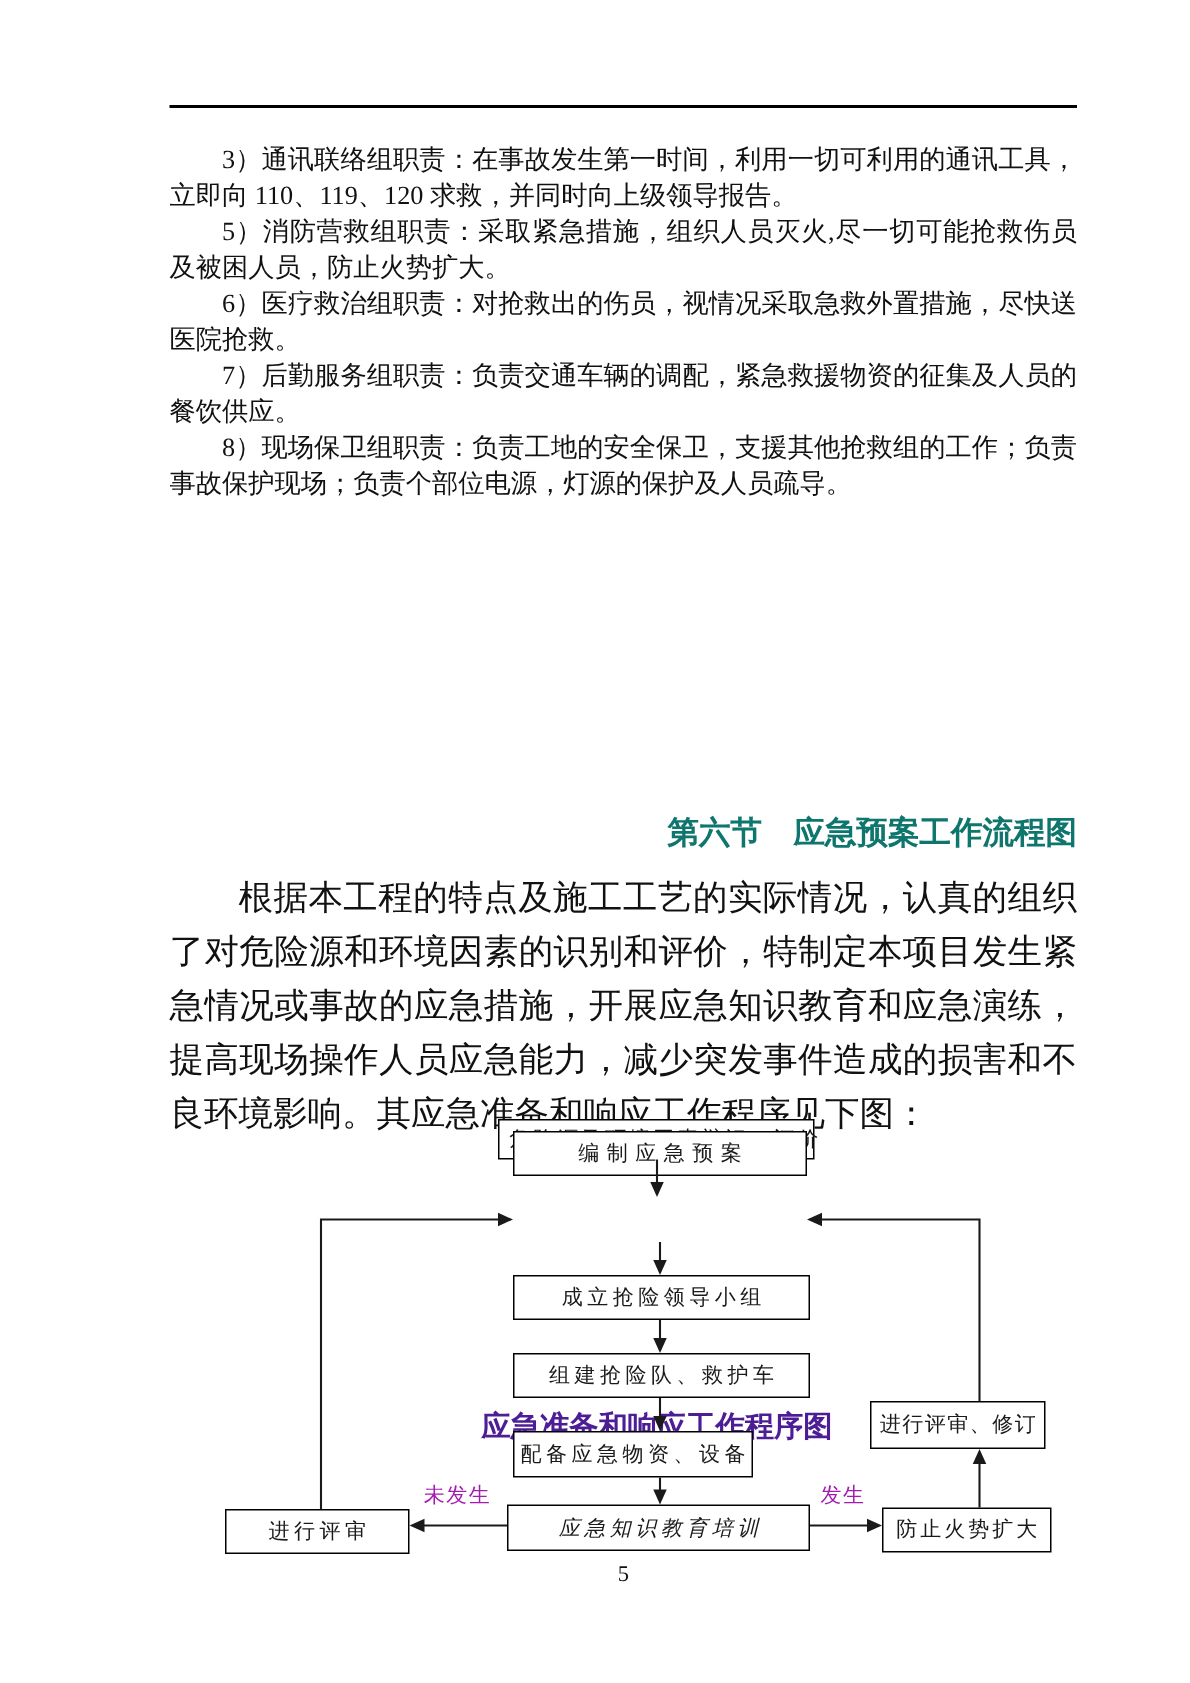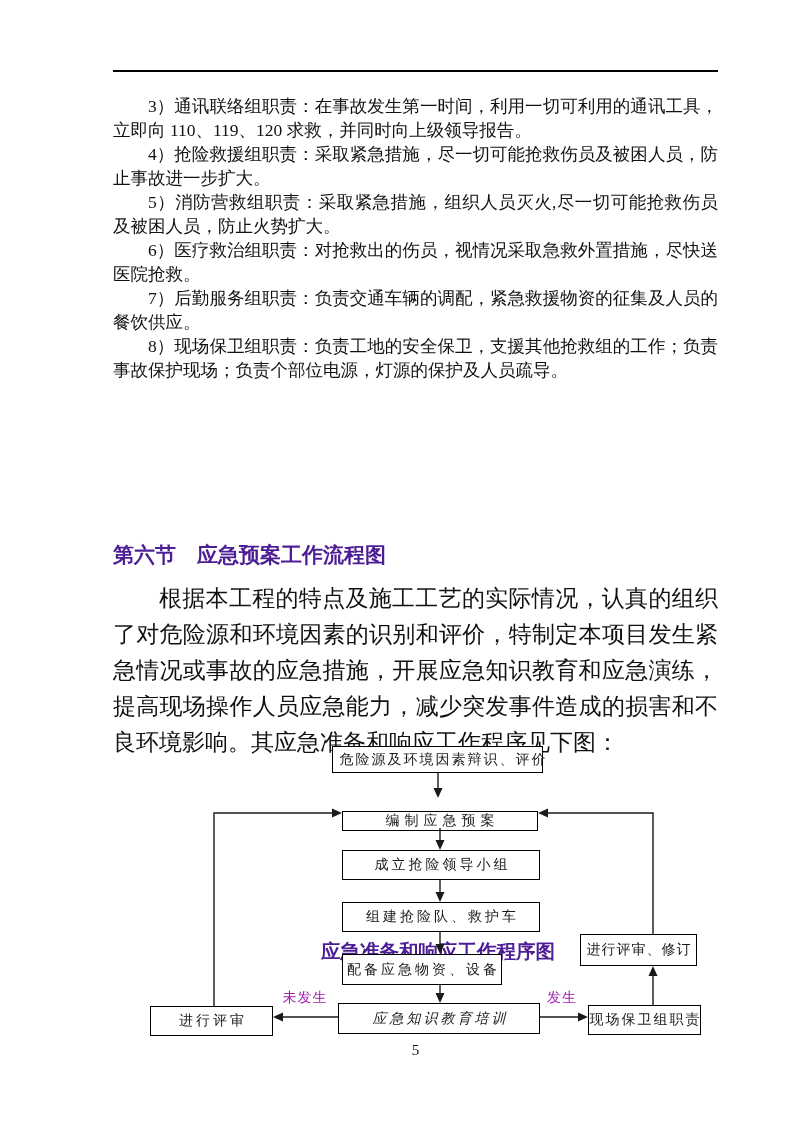--- a/index.html
+++ b/index.html
@@ -27,24 +27,24 @@
     font-size: 17.5px;
     line-height: 24px;
     text-align: justify;
   }
   .body-text p { margin: 0; text-indent: 2em; }
   .section-heading {
     position: absolute;
     left: 113px; top: 535px;
     width: 605px; height: 40px;
     line-height: 40px;
-    text-align: left;
+    text-align: right;
     font-size: 21px;
     font-weight: bold;
-    color: #4c1d95;
+    color: #0f766e;
   }
   .intro-text {
     position: absolute;
     left: 113px; top: 581px;
     width: 605px;
     font-size: 23px;
     line-height: 36px;
     text-align: justify;
   }
   .intro-text p { margin: 0; text-indent: 2em; }
@@ -68,21 +68,21 @@
     align-items: center;
     justify-content: center;
     font-size: 14px;
     letter-spacing: 3px;
     padding-left: 3px;
     white-space: nowrap;
     color: #1a1a1a;
     z-index: 2;
   }
   .n-identify        { left: 332px; top: 746px;  width: 211px; height: 27px; letter-spacing: 2px; padding-left: 12px; }
-  .n-compile         { left: 342px; top: 811px;  width: 196px; height: 20px; letter-spacing: 5px; padding-left: 5px; text-align: right; }
+  .n-compile         { left: 342px; top: 754px;  width: 196px; height: 30px; letter-spacing: 5px; padding-left: 5px; text-align: right; }
   .n-leading-group   { left: 342px; top: 850px;  width: 198px; height: 30px; }
   .n-rescue-team     { left: 342px; top: 902px;  width: 198px; height: 30px; }
   .n-supplies        { left: 342px; top: 954px;  width: 160px; height: 31px; }
   .n-training        { left: 338px; top: 1003px; width: 202px; height: 31px; font-style: italic; }
   .n-periodic-review { left: 150px; top: 1006px; width: 123px; height: 30px; }
   .n-implement       { left: 588px; top: 1005px; width: 113px; height: 30px; letter-spacing: 2px; padding-left: 2px; }
   .n-review-revise   { left: 580px; top: 934px;  width: 117px; height: 32px; letter-spacing: 1px; padding-left: 1px; }
   .edge-label {
     position: absolute;
     transform: translateX(-50%);
@@ -120,21 +120,20 @@
 </style>
 </head>
 <body>
 
 <div class="page">
 
   <div class="header-rule"></div>
 
   <div class="body-text">
     <p>3）通讯联络组职责：在事故发生第一时间，利用一切可利用的通讯工具，立即向 110、119、120 求救，并同时向上级领导报告。</p>
-    <p>4）抢险救援组职责：采取紧急措施，尽一切可能抢救伤员及被困人员，防止事故进一步扩大。</p>
     <p>5）消防营救组职责：采取紧急措施，组织人员灭火,尽一切可能抢救伤员及被困人员，防止火势扩大。</p>
     <p>6）医疗救治组职责：对抢救出的伤员，视情况采取急救外置措施，尽快送医院抢救。</p>
     <p>7）后勤服务组职责：负责交通车辆的调配，紧急救援物资的征集及人员的餐饮供应。</p>
     <p>8）现场保卫组职责：负责工地的安全保卫，支援其他抢救组的工作；负责事故保护现场；负责个部位电源，灯源的保护及人员疏导。</p>
   </div>
 
   <div class="section-heading">第六节　应急预案工作流程图</div>
 
   <div class="intro-text">
     <p>根据本工程的特点及施工工艺的实际情况，认真的组织了对危险源和环境因素的识别和评价，特制定本项目发生紧急情况或事故的应急措施，开展应急知识教育和应急演练，提高现场操作人员应急能力，减少突发事件造成的损害和不良环境影响。其应急准备和响应工作程序见下图：</p>
@@ -142,21 +141,21 @@
 
   <div class="flow-caption">应急准备和响应工作程序图</div>
 
   <div class="flow-node n-identify">危险源及环境因素辩识、评价</div>
   <div class="flow-node n-compile">编制应急预案</div>
   <div class="flow-node n-leading-group">成立抢险领导小组</div>
   <div class="flow-node n-rescue-team">组建抢险队、救护车</div>
   <div class="flow-node n-supplies">配备应急物资、设备</div>
   <div class="flow-node n-training">应急知识教育培训</div>
   <div class="flow-node n-periodic-review">进行评审</div>
-  <div class="flow-node n-implement">现场保卫组职责</div>
+  <div class="flow-node n-implement">防止火势扩大</div>
   <div class="flow-node n-review-revise">进行评审、修订</div>
 
   <div class="edge-label el-not-occurred">未发生</div>
   <div class="edge-label el-occurred">发生</div>
 
   <svg class="flow-arrows" viewBox="0 0 793 1122">
     <g>
       <line x1="438" y1="773" x2="438" y2="789"></line>
         <polygon points="433.5,788 442.5,788 438,798"></polygon>
     </g>

